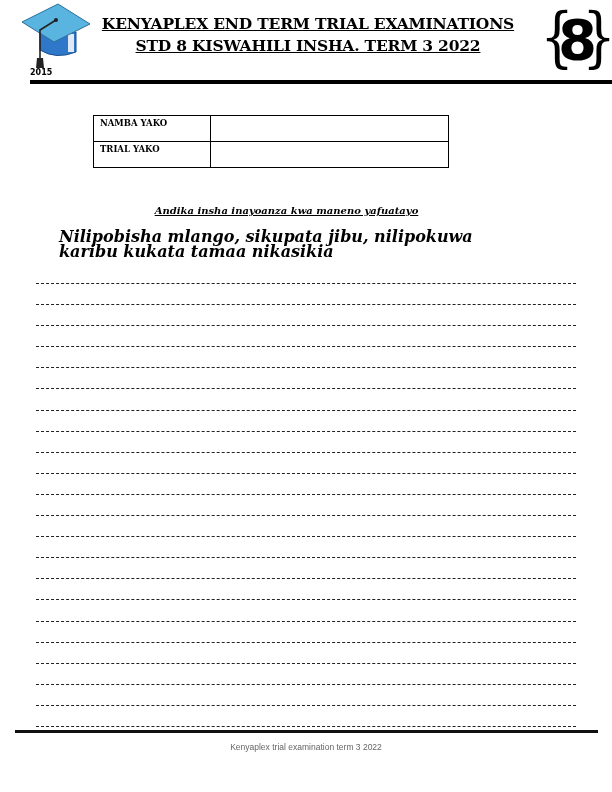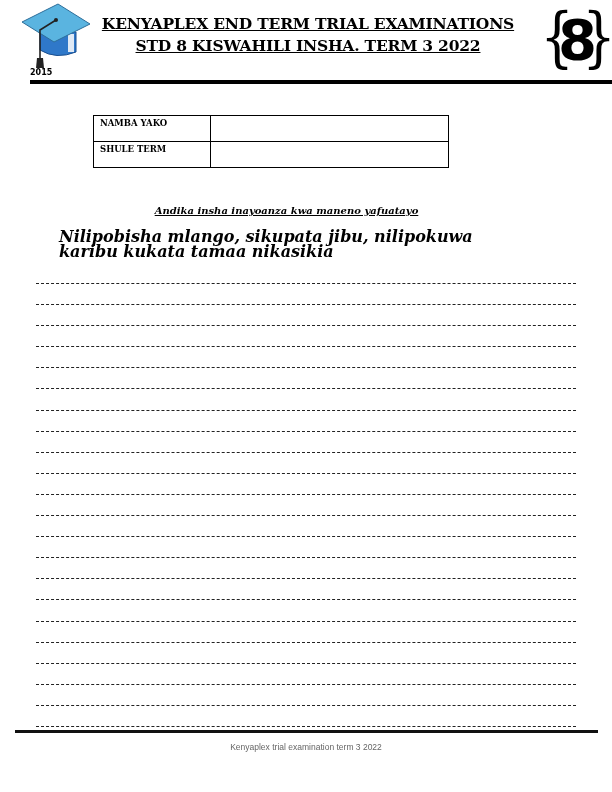--- a/index.html
+++ b/index.html
@@ -52,21 +52,21 @@
 
 <div class="abs hrule-top"></div>
 
 <table class="info">
   <tbody>
       <tr>
     <td class="lbl">NAMBA YAKO</td>
     <td></td>
   </tr>
   <tr>
-    <td class="lbl">SHULE TERM</td>
+    <td class="lbl">TRIAL YAKO</td>
     <td></td>
   </tr>
 </tbody>
   </table>
 
 <div class="abs instr">Andika insha inayoanza kwa maneno yafuatayo</div>
 <div class="abs prompt">Nilipobisha mlango, sikupata jibu, nilipokuwa karibu kukata tamaa nikasikia</div>
 
 <div class="abs lines" id="answer-lines">
     <div class="line"></div>

